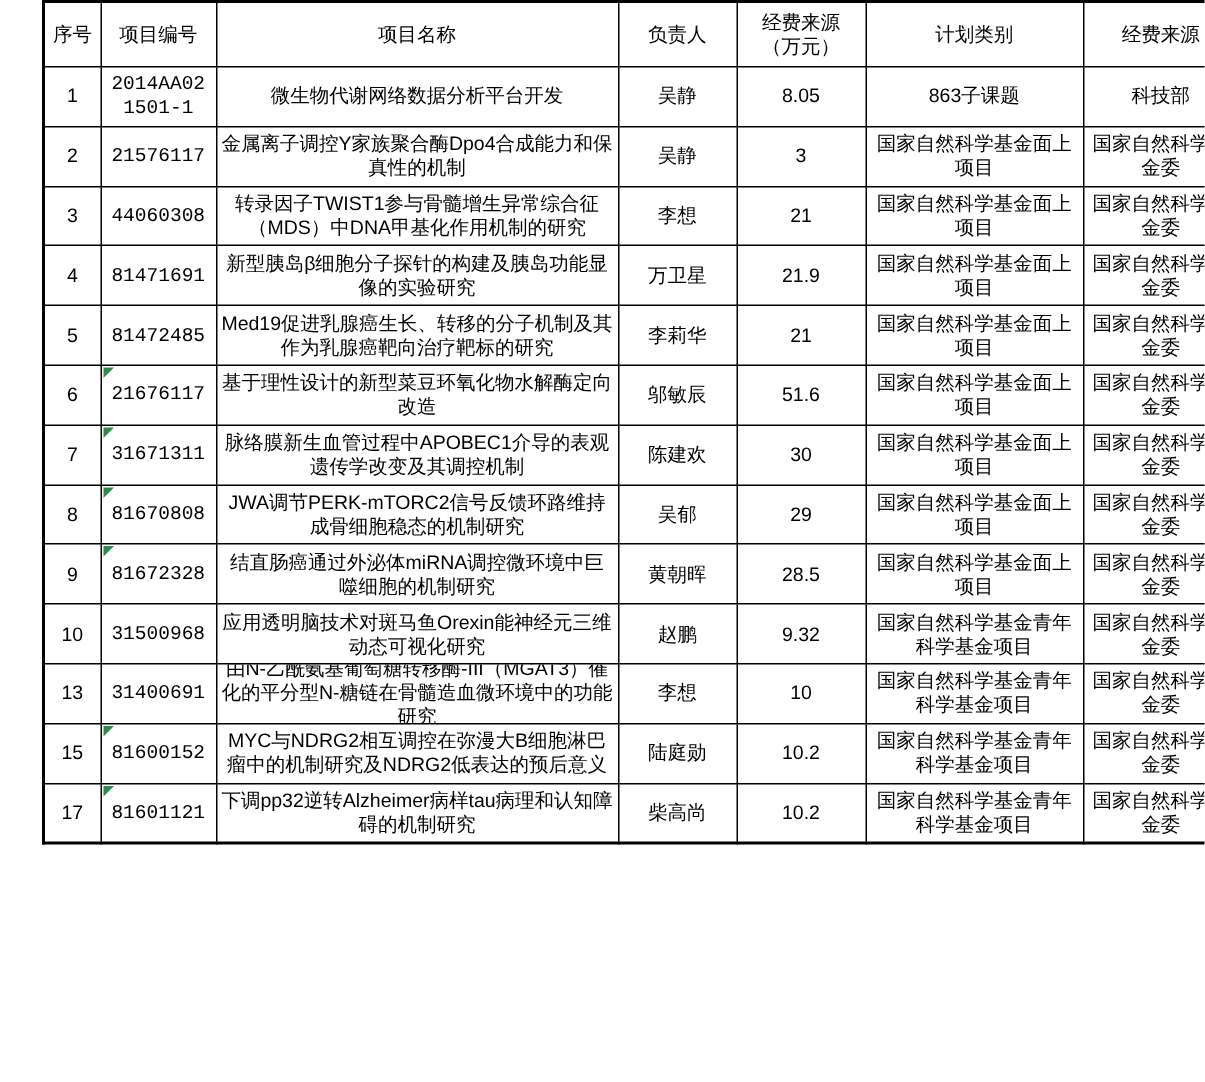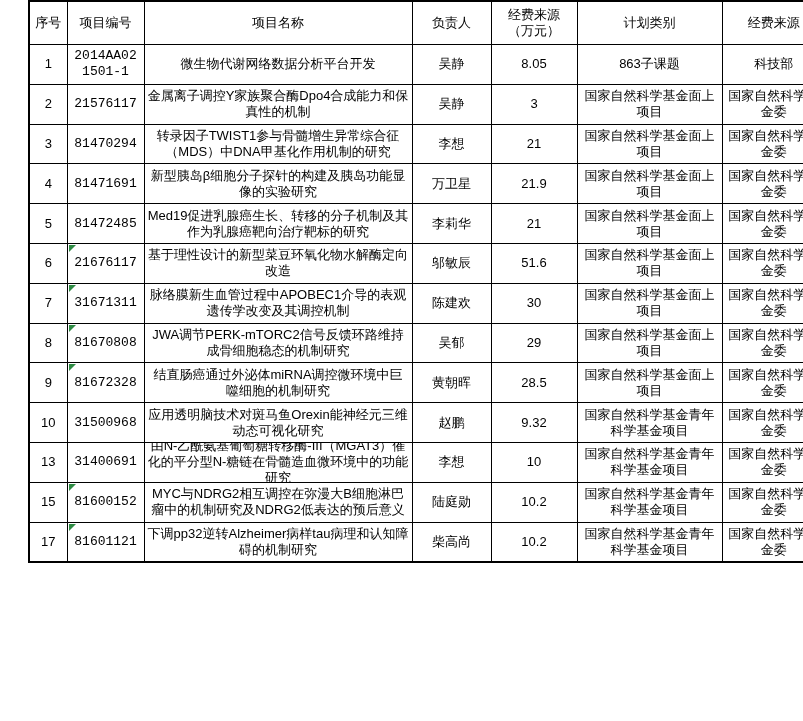--- a/index.html
+++ b/index.html
@@ -126,21 +126,21 @@
           </td>
           <td>
             <div class="cc">国家自然科学基金委</div>
           </td>
         </tr>
         <tr>
           <td>
             <div class="cc">3</div>
           </td>
           <td>
-            <div class="cc wb">81470294</div>
+            <div class="cc wb">44060308</div>
           </td>
           <td>
             <div class="cc">转录因子TWIST1参与骨髓增生异常综合征（MDS）中DNA甲基化作用机制的研究</div>
           </td>
           <td>
             <div class="cc">李想</div>
           </td>
           <td>
             <div class="cc">21</div>
           </td>

